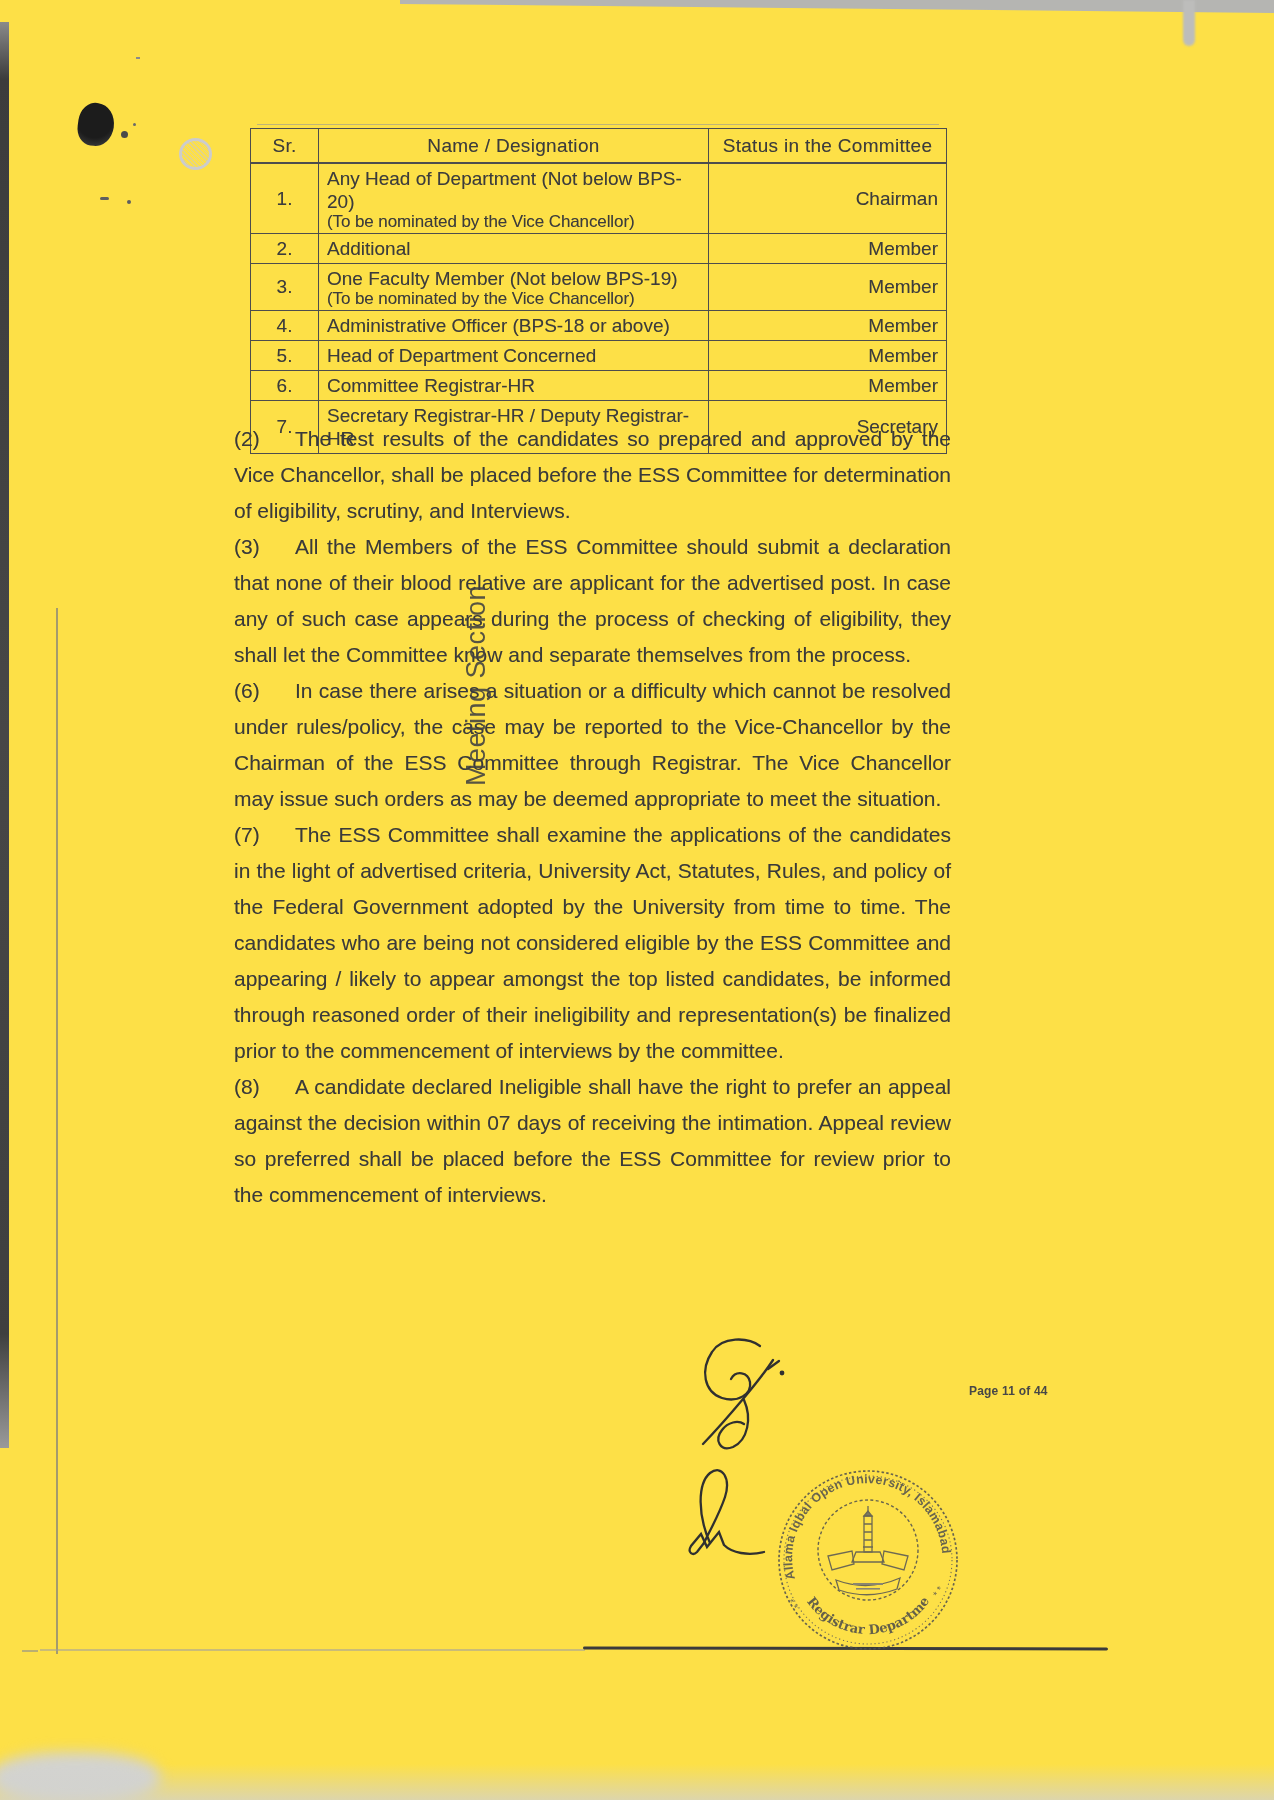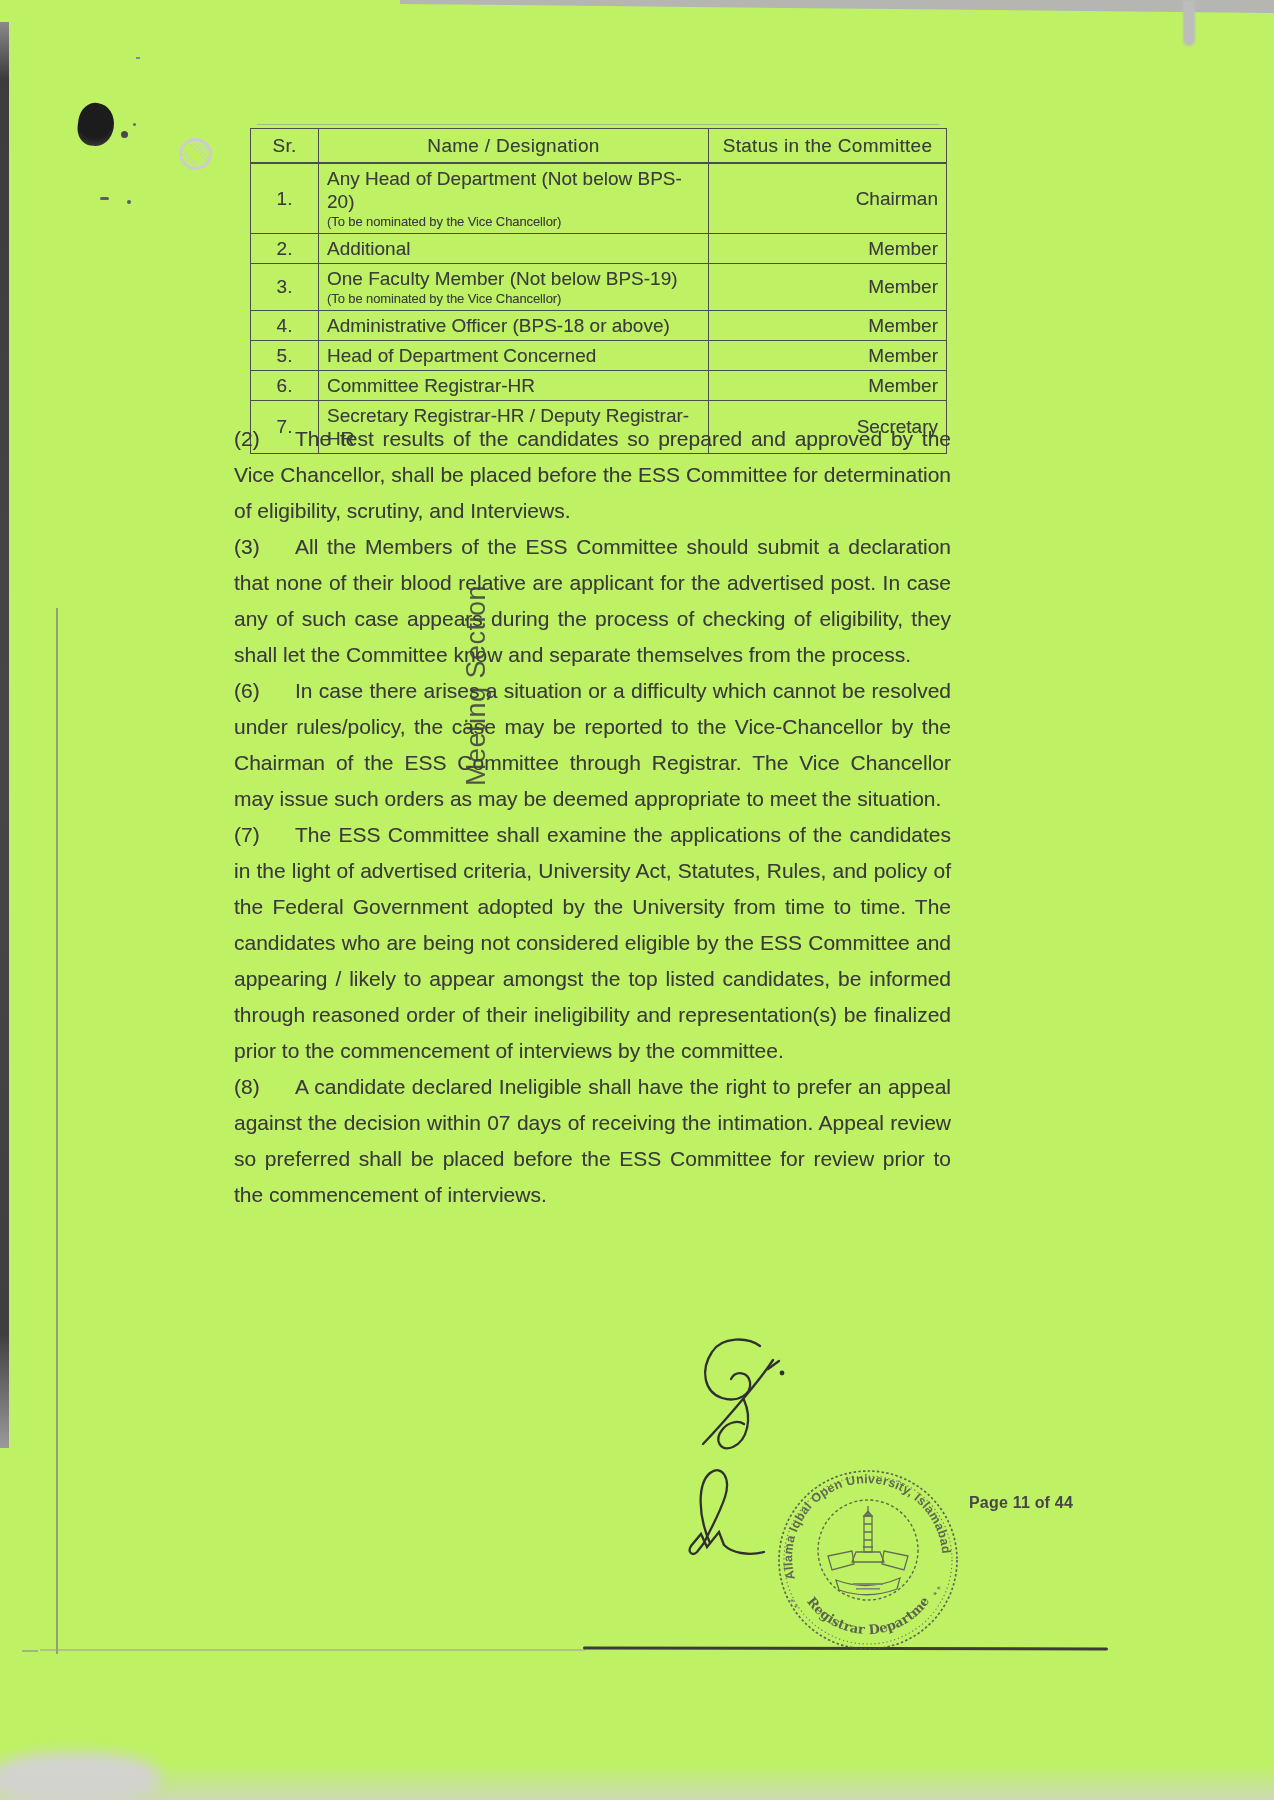--- a/index.html
+++ b/index.html
@@ -1,16 +1,16 @@
 <!DOCTYPE html>
 <html><head>
 <meta charset="utf-8">
 <style>
   html,body{margin:0;padding:0;background:#9a9a98;}
-  .canvas{position:relative;width:1274px;height:1800px;margin:0 auto;background:#bef264;
+  .canvas{position:relative;width:1274px;height:1800px;margin:0 auto;background:#fde047;
           overflow:hidden;font-family:"Liberation Sans",sans-serif;}
   
   .left-edge{position:absolute;left:0;top:22px;width:9px;height:1426px;
              background:linear-gradient(180deg,#8a8a8a 0%,#3c3c3c 4%,#474747 50%,#3f3f3f 92%,#9a9a9a 100%);
              filter:blur(.5px);}
   .top-band{position:absolute;left:400px;top:0;width:874px;height:13px;background:#b5b5b2;
             clip-path:polygon(0 0,100% 0,100% 100%,0 30%);}
   .top-streak{position:absolute;left:1183px;top:0;width:12px;height:46px;background:#bdbdbb;
               border-radius:0 0 6px 6px;filter:blur(1px);}
   .vline{position:absolute;left:56px;top:608px;width:2px;height:1046px;background:#7d7d7d;opacity:.7;}
@@ -34,31 +34,31 @@
   .bl-smudge{position:absolute;left:-10px;top:1752px;width:170px;height:52px;background:#d3d3d0;
              border-radius:45%;filter:blur(7px);}
   
   .ctable{position:absolute;left:250px;top:128px;width:696px;border-collapse:collapse;table-layout:fixed;
           font-size:19px;color:#3c3c3c;text-shadow:0 0 .5px rgba(60,60,60,.35);}
   .ctable::before{content:"";position:absolute;left:6px;top:-5px;width:98%;height:1px;background:#989898;opacity:.6;}
   .ctable th,.ctable td{border:1.6px solid #4d4d4d;padding:3px 8px;vertical-align:middle;}
   .ctable th{font-weight:400;text-align:center;height:27px;letter-spacing:.3px;}
   td.c-sr{text-align:center;}
   td.c-name .nm{line-height:23px;}
-  td.c-name .nt{font-size:13px;line-height:17px;letter-spacing:-.1px;}
+  td.c-name .nt{font-size:17px;line-height:17px;letter-spacing:-.1px;}
   td.c-status{text-align:right;}
   
   .paras{position:absolute;left:234px;top:421px;width:717px;font-size:21px;line-height:36px;
          color:#3a3a3a;text-align:justify;text-shadow:0 0 .5px rgba(58,58,58,.3);}
   .para{margin:0;}
   .pnum{display:inline-block;width:61px;}
   
   .vtext{position:absolute;left:461px;top:786px;transform:rotate(-90deg);transform-origin:0 0;
          font-size:27px;letter-spacing:.5px;color:#414141;white-space:nowrap;opacity:.88;}
-  .pageno{position:absolute;left:969px;top:1494px;font-size:16px;font-weight:700;color:#474747;
+  .pageno{position:absolute;left:969px;top:1384px;font-size:12px;font-weight:700;color:#474747;
           letter-spacing:.2px;}
   .overlay{position:absolute;left:0;top:0;pointer-events:none;}
 </style>
 </head>
 <body>
 
 <div class="canvas">
 
   <div class="top-band"></div>
   <div class="top-streak"></div>

